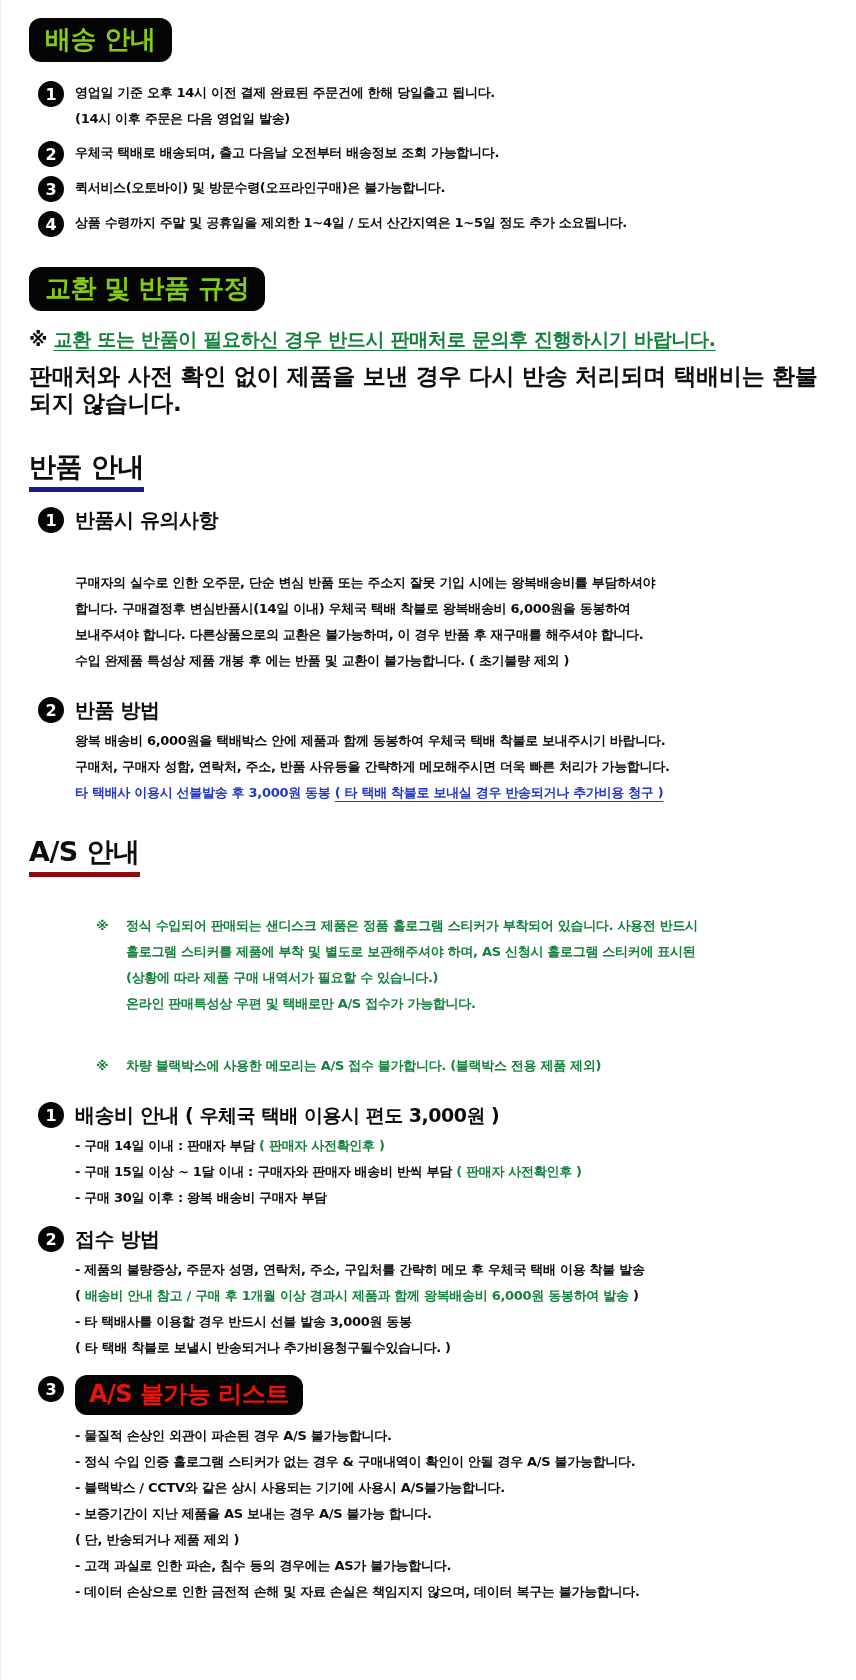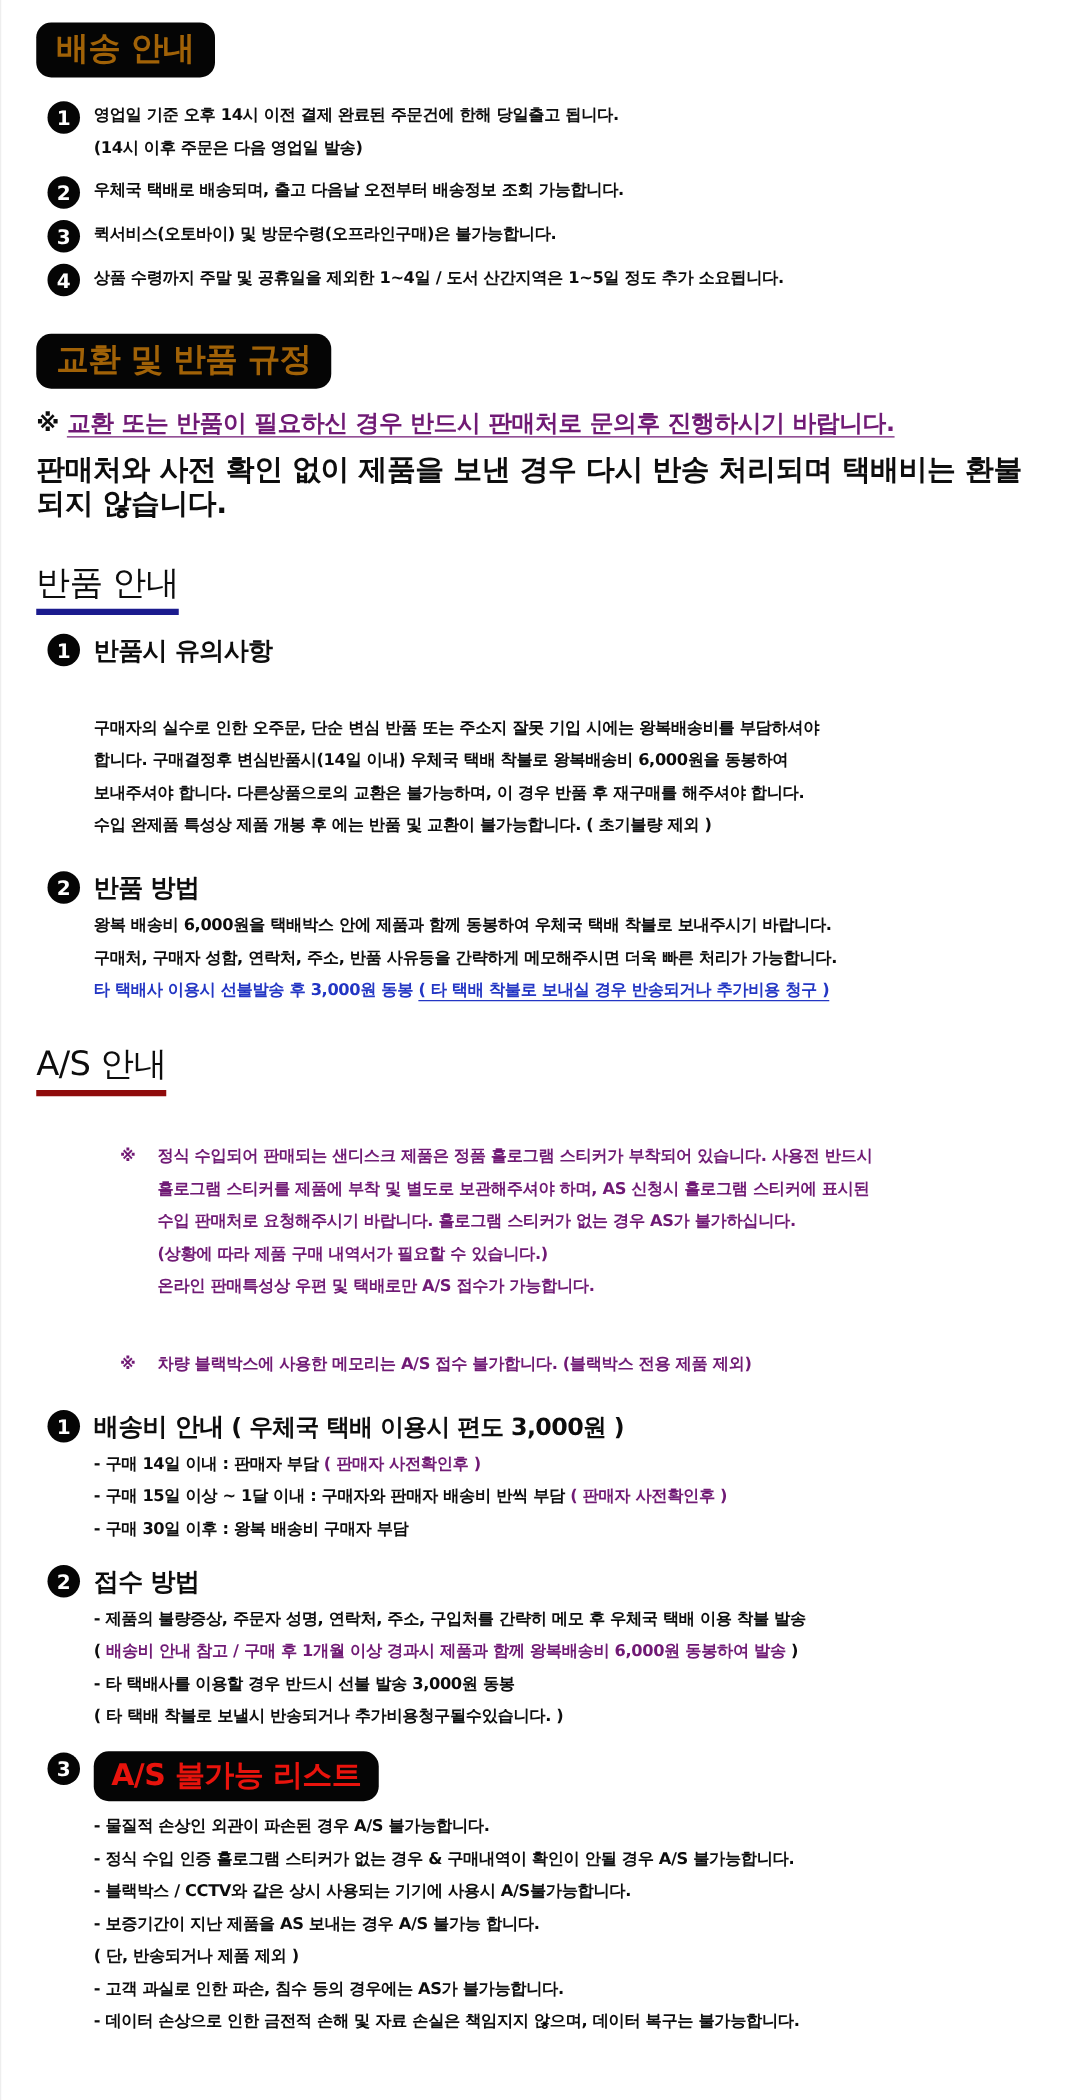--- a/index.html
+++ b/index.html
@@ -6,49 +6,49 @@
   html,body { background:#ffffff; }
   body {
     width:856px; height:1680px;
     font-family:"DejaVu Sans","Liberation Sans",sans-serif;
     color:#0d0d0d; overflow:hidden;
   }
   .page { width:856px; height:1680px; padding:18px 26px 0 28px; border-left:1px solid #eee; }
 
   
   .badge {
-    display:inline-block; background:#050505; color:#a16207;
+    display:inline-block; background:#050505; color:#84cc16;
     font-weight:bold; font-size:26px; line-height:1;
     padding:8px 16px 10px 16px; border-radius:12px;
     letter-spacing:-0.5px;
   }
   .badge-red-text { color:#e8130c; font-size:24px; padding:7px 14px 9px 14px; }
 
   
   .heading {
-    display:inline-block; font-size:27px; font-weight:normal;
+    display:inline-block; font-size:27px; font-weight:bold;
     letter-spacing:-0.5px; padding-bottom:5px; line-height:1.15;
   }
   .u-navy { border-bottom:5px solid #1b1b8e; }
   .u-darkred { border-bottom:5px solid #8f0b0b; }
 
   
   .row { display:flex; align-items:flex-start; gap:11px; margin-left:9px; }
   .num {
     flex:0 0 auto; width:26px; height:26px; border-radius:50%;
     background:#050505; color:#fff; font-size:16px; font-weight:bold;
     display:flex; align-items:center; justify-content:center; margin-top:1px;
   }
   .row-title { font-size:20px; font-weight:bold; letter-spacing:-0.5px; padding-top:1px; }
   .row-title .small-note { font-size:19px; font-weight:bold; }
 
   .body-text { font-size:13px; font-weight:bold; line-height:26px; letter-spacing:-0.3px; }
   .para { margin-left:46px; }
 
-  .red  { color:#701a75; }
+  .red  { color:#15803d; }
   .blue { color:#2336c4; }
   .u    { text-decoration:underline; text-underline-offset:4px; }
 
   
   .ref-block { position:relative; margin-left:67px; padding-left:30px; }
   .ref-mark  { position:absolute; left:0; top:0; }
 
   .exch-notice { font-size:19px; font-weight:bold; line-height:28px; letter-spacing:-0.3px; }
   .exch-body   { font-size:23px; font-weight:bold; line-height:27px; letter-spacing:-0.3px; }
 
@@ -120,21 +120,20 @@
     </div>
   </section>
 
   <section>
     <div class="mb18"><span class="heading u-darkred">A/S 안내</span></div>
 
     <div class="ref-block body-text red mb22">
       <span class="ref-mark">※</span>
       <div>정식 수입되어 판매되는 샌디스크 제품은 정품 홀로그램 스티커가 부착되어 있습니다. 사용전 반드시</div>
       <div>홀로그램 스티커를 제품에 부착 및 별도로 보관해주셔야 하며, AS 신청시 홀로그램 스티커에 표시된</div>
-      <div>수입 판매처로 요청해주시기 바랍니다. 홀로그램 스티커가 없는 경우 AS가 불가하십니다.</div>
       <div>(상황에 따라 제품 구매 내역서가 필요할 수 있습니다.)</div>
       <div>온라인 판매특성상 우편 및 택배로만 A/S 접수가 가능합니다.</div>
     </div>
 
     <div class="ref-block body-text red mb22">
       <span class="ref-mark">※</span>
       <div>차량 블랙박스에 사용한 메모리는 A/S 접수 불가합니다. (블랙박스 전용 제품 제외)</div>
     </div>
 
     <div class="row mb4">

